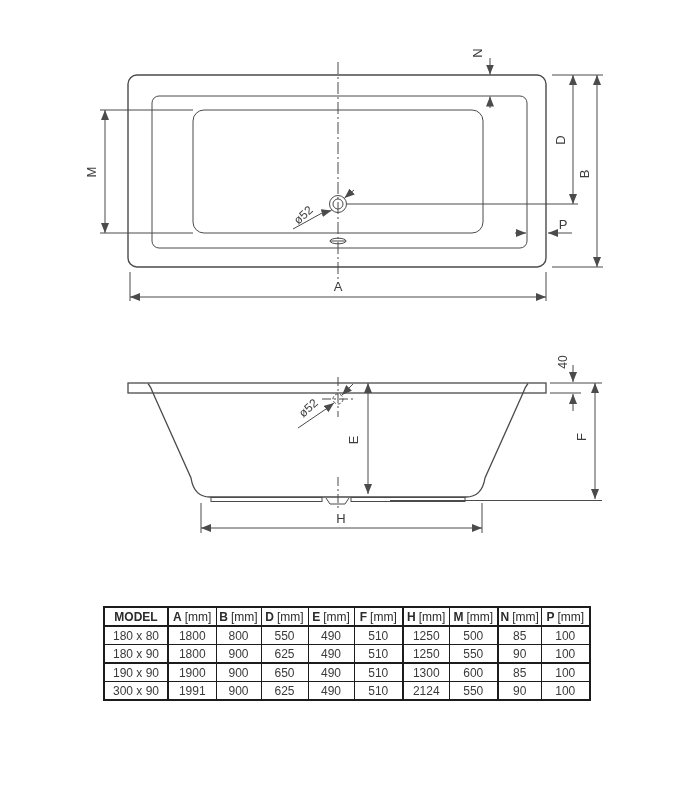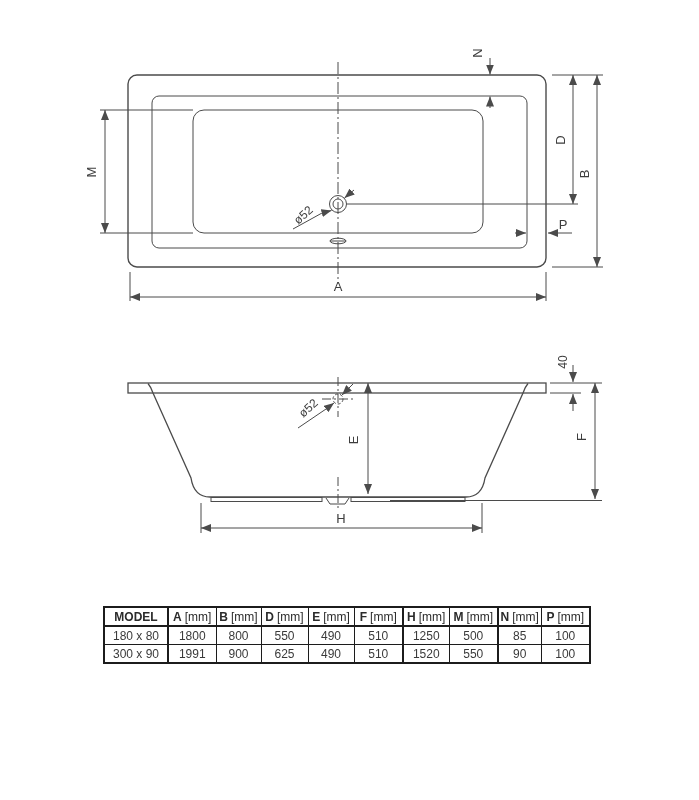--- a/index.html
+++ b/index.html
@@ -161,27 +161,51 @@
       <td>800</td>
       <td>550</td>
       <td>490</td>
       <td>510</td>
       <td class="sep-left">1250</td>
       <td>500</td>
       <td class="sep-left">85</td>
       <td>100</td>
     </tr>
     <tr>
+      <td>180 x 90</td>
+      <td class="sep-left">1800</td>
+      <td>900</td>
+      <td>625</td>
+      <td>490</td>
+      <td>510</td>
+      <td class="sep-left">1250</td>
+      <td>550</td>
+      <td class="sep-left">90</td>
+      <td>100</td>
+    </tr>
+    <tr class="group-top">
+      <td>190 x 90</td>
+      <td class="sep-left">1900</td>
+      <td>900</td>
+      <td>650</td>
+      <td>490</td>
+      <td>510</td>
+      <td class="sep-left">1300</td>
+      <td>600</td>
+      <td class="sep-left">85</td>
+      <td>100</td>
+    </tr>
+    <tr>
       <td>300 x 90</td>
       <td class="sep-left">1991</td>
       <td>900</td>
       <td>625</td>
       <td>490</td>
       <td>510</td>
-      <td class="sep-left">1520</td>
+      <td class="sep-left">2124</td>
       <td>550</td>
       <td class="sep-left">90</td>
       <td>100</td>
     </tr>
   </tbody>
 </table>
 
 </div>
 
 </body></html>

